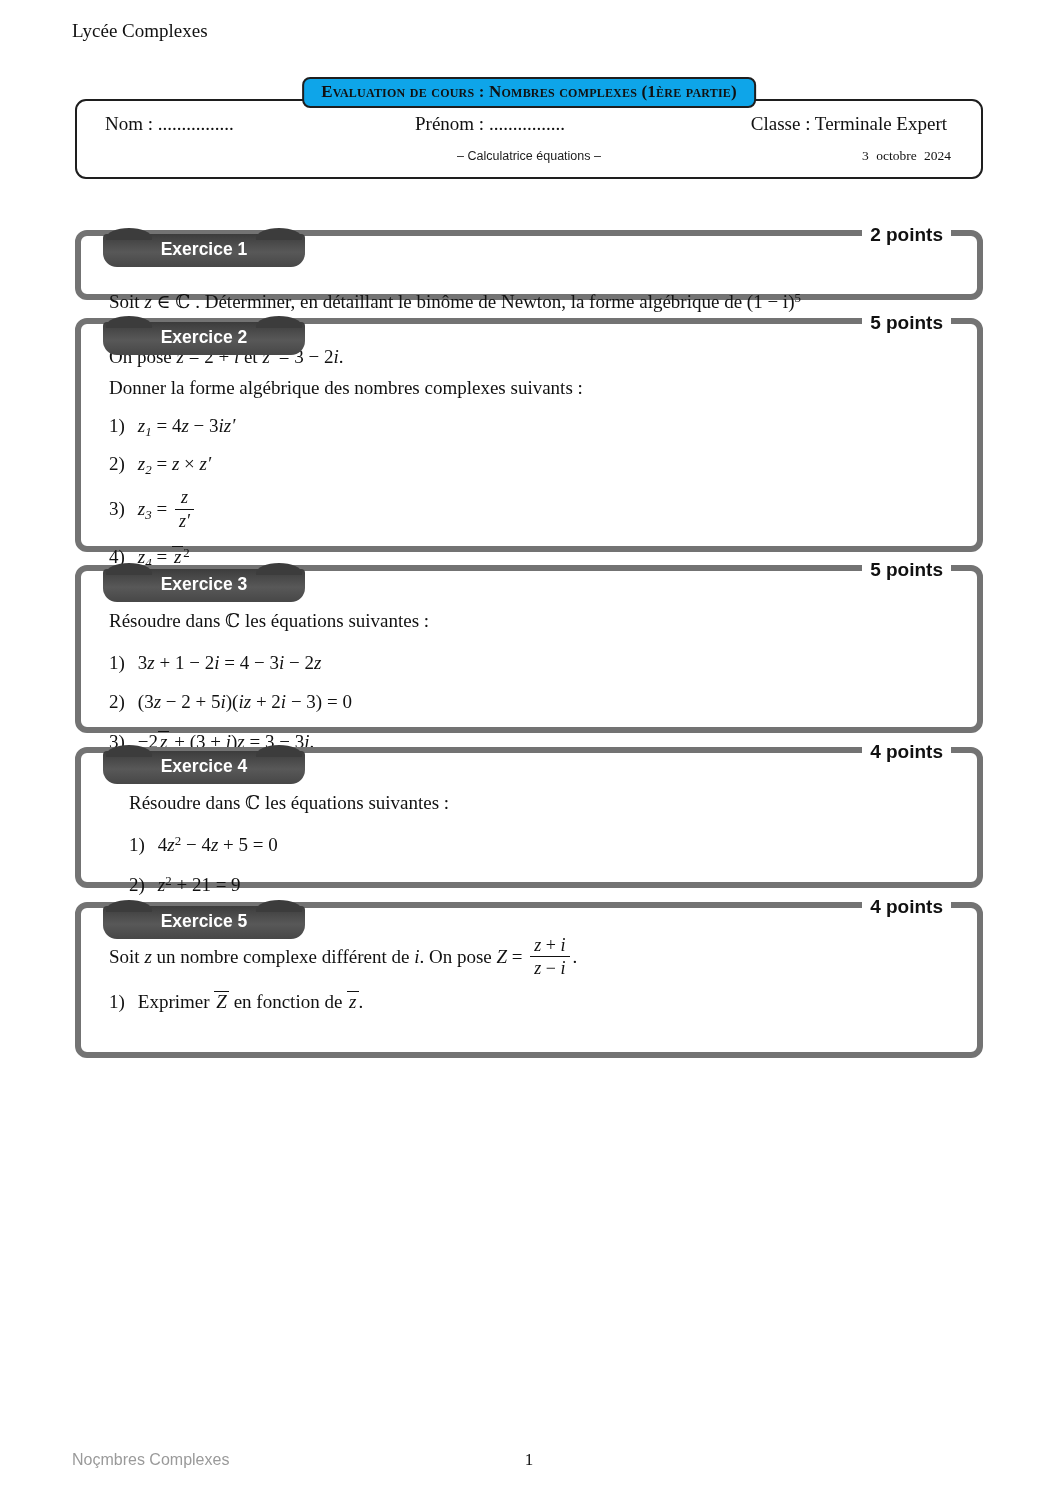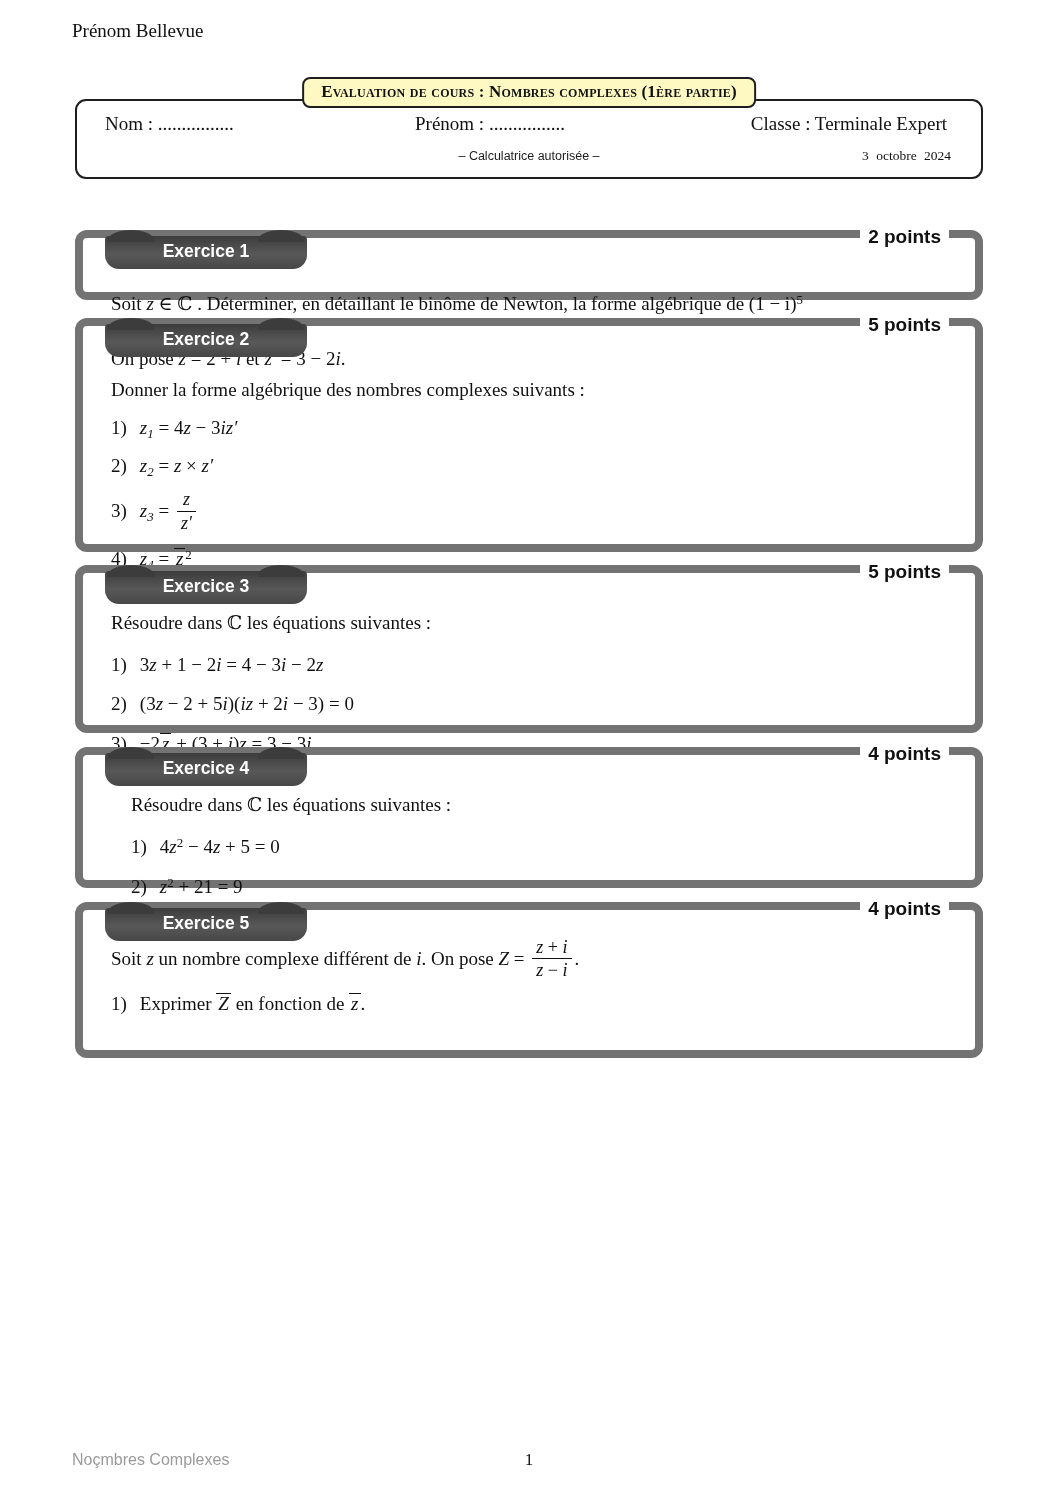--- a/index.html
+++ b/index.html
@@ -5,39 +5,39 @@
   html,body{margin:0;padding:0;}
   body{
     width:1058px;height:1497px;position:relative;background:#ffffff;
     font-family:"Liberation Serif","DejaVu Serif",serif;color:#111;
     overflow:hidden;
   }
   .school{position:absolute;left:72px;top:20px;font-size:19px;}
 
   .title-box{
     position:absolute;left:50%;top:77px;transform:translateX(-50%);
-    background:#fef9c3;border:2.5px solid #1e1e1e;border-radius:8px;
+    background:#0ea5e9;border:2.5px solid #1e1e1e;border-radius:8px;
     padding:3px 17px 4px;font-weight:bold;font-size:17px;
     font-variant:small-caps;letter-spacing:.2px;white-space:nowrap;z-index:3;
   }
   .head-box{
     position:absolute;left:75px;top:99px;width:908px;height:80px;
     border:2.5px solid #1e1e1e;border-radius:11px;box-sizing:border-box;background:#fff;z-index:1;
   }
   .head-box .nom{position:absolute;left:28px;top:12px;font-size:19px;}
   .head-box .prenom{position:absolute;left:338px;top:12px;font-size:19px;}
   .head-box .classe{position:absolute;right:34px;top:12px;font-size:19px;}
   .head-box .calc{
     position:absolute;left:0;right:0;top:48px;text-align:center;
     font-family:"Liberation Sans","DejaVu Sans",sans-serif;font-size:12.5px;color:#1c1c1c;
   }
   .head-box .date{position:absolute;right:30px;top:47px;font-size:13.5px;word-spacing:4px;}
 
   .exbox{
-    position:absolute;left:75px;width:908px;border:8px solid #737373;border-radius:12px;
+    position:absolute;left:75px;width:908px;border:6px solid #737373;border-radius:12px;
     box-sizing:border-box;background:#fff;
   }
   .ex1{top:230px;height:70px;}
   .ex2{top:318px;height:234px;}
   .ex3{top:565px;height:168px;}
   .ex4{top:747px;height:141px;padding-left:20px;}
   .ex5{top:902px;height:156px;}
 
   .tab{
     position:absolute;top:-2px;left:22px;width:202px;height:33px;
@@ -86,29 +86,29 @@
 
   .footer-left{
     position:absolute;left:72px;top:1451px;color:#9a9a9a;
     font-family:"Liberation Sans","DejaVu Sans",sans-serif;font-size:16px;
   }
   .footer-page{position:absolute;left:0;right:0;top:1450px;text-align:center;font-size:17px;}
 </style>
 </head>
 <body>
 
-<div class="school">Prénom Bellevue</div>
+<div class="school">Lycée Complexes</div>
 
 <div class="title-box">Evaluation de cours : Nombres complexes (1ère partie)</div>
 
 <div class="head-box">
   <span class="nom"><span>Nom :</span> <span>................</span></span>
   <span class="prenom"><span>Prénom :</span> <span>................</span></span>
   <span class="classe"><span>Classe :</span> <span>Terminale Expert</span></span>
-  <div class="calc">– Calculatrice autorisée –</div>
+  <div class="calc">– Calculatrice équations –</div>
   <div class="date">3 octobre 2024</div>
 </div>
 
 <section class="exbox ex1">
   <div class="tab">Exercice 1</div>
   <div class="points">2 points</div>
   <div class="body">
     <p class="mline"><span class="seg-t">Soit </span><span class="seg-v">z</span><span class="seg-t"> ∈ ℂ . Déterminer, en détaillant le binôme de Newton, la forme algébrique de (1 − i)</span><span class="seg-p">5</span></p>
   </div>
 </section>

